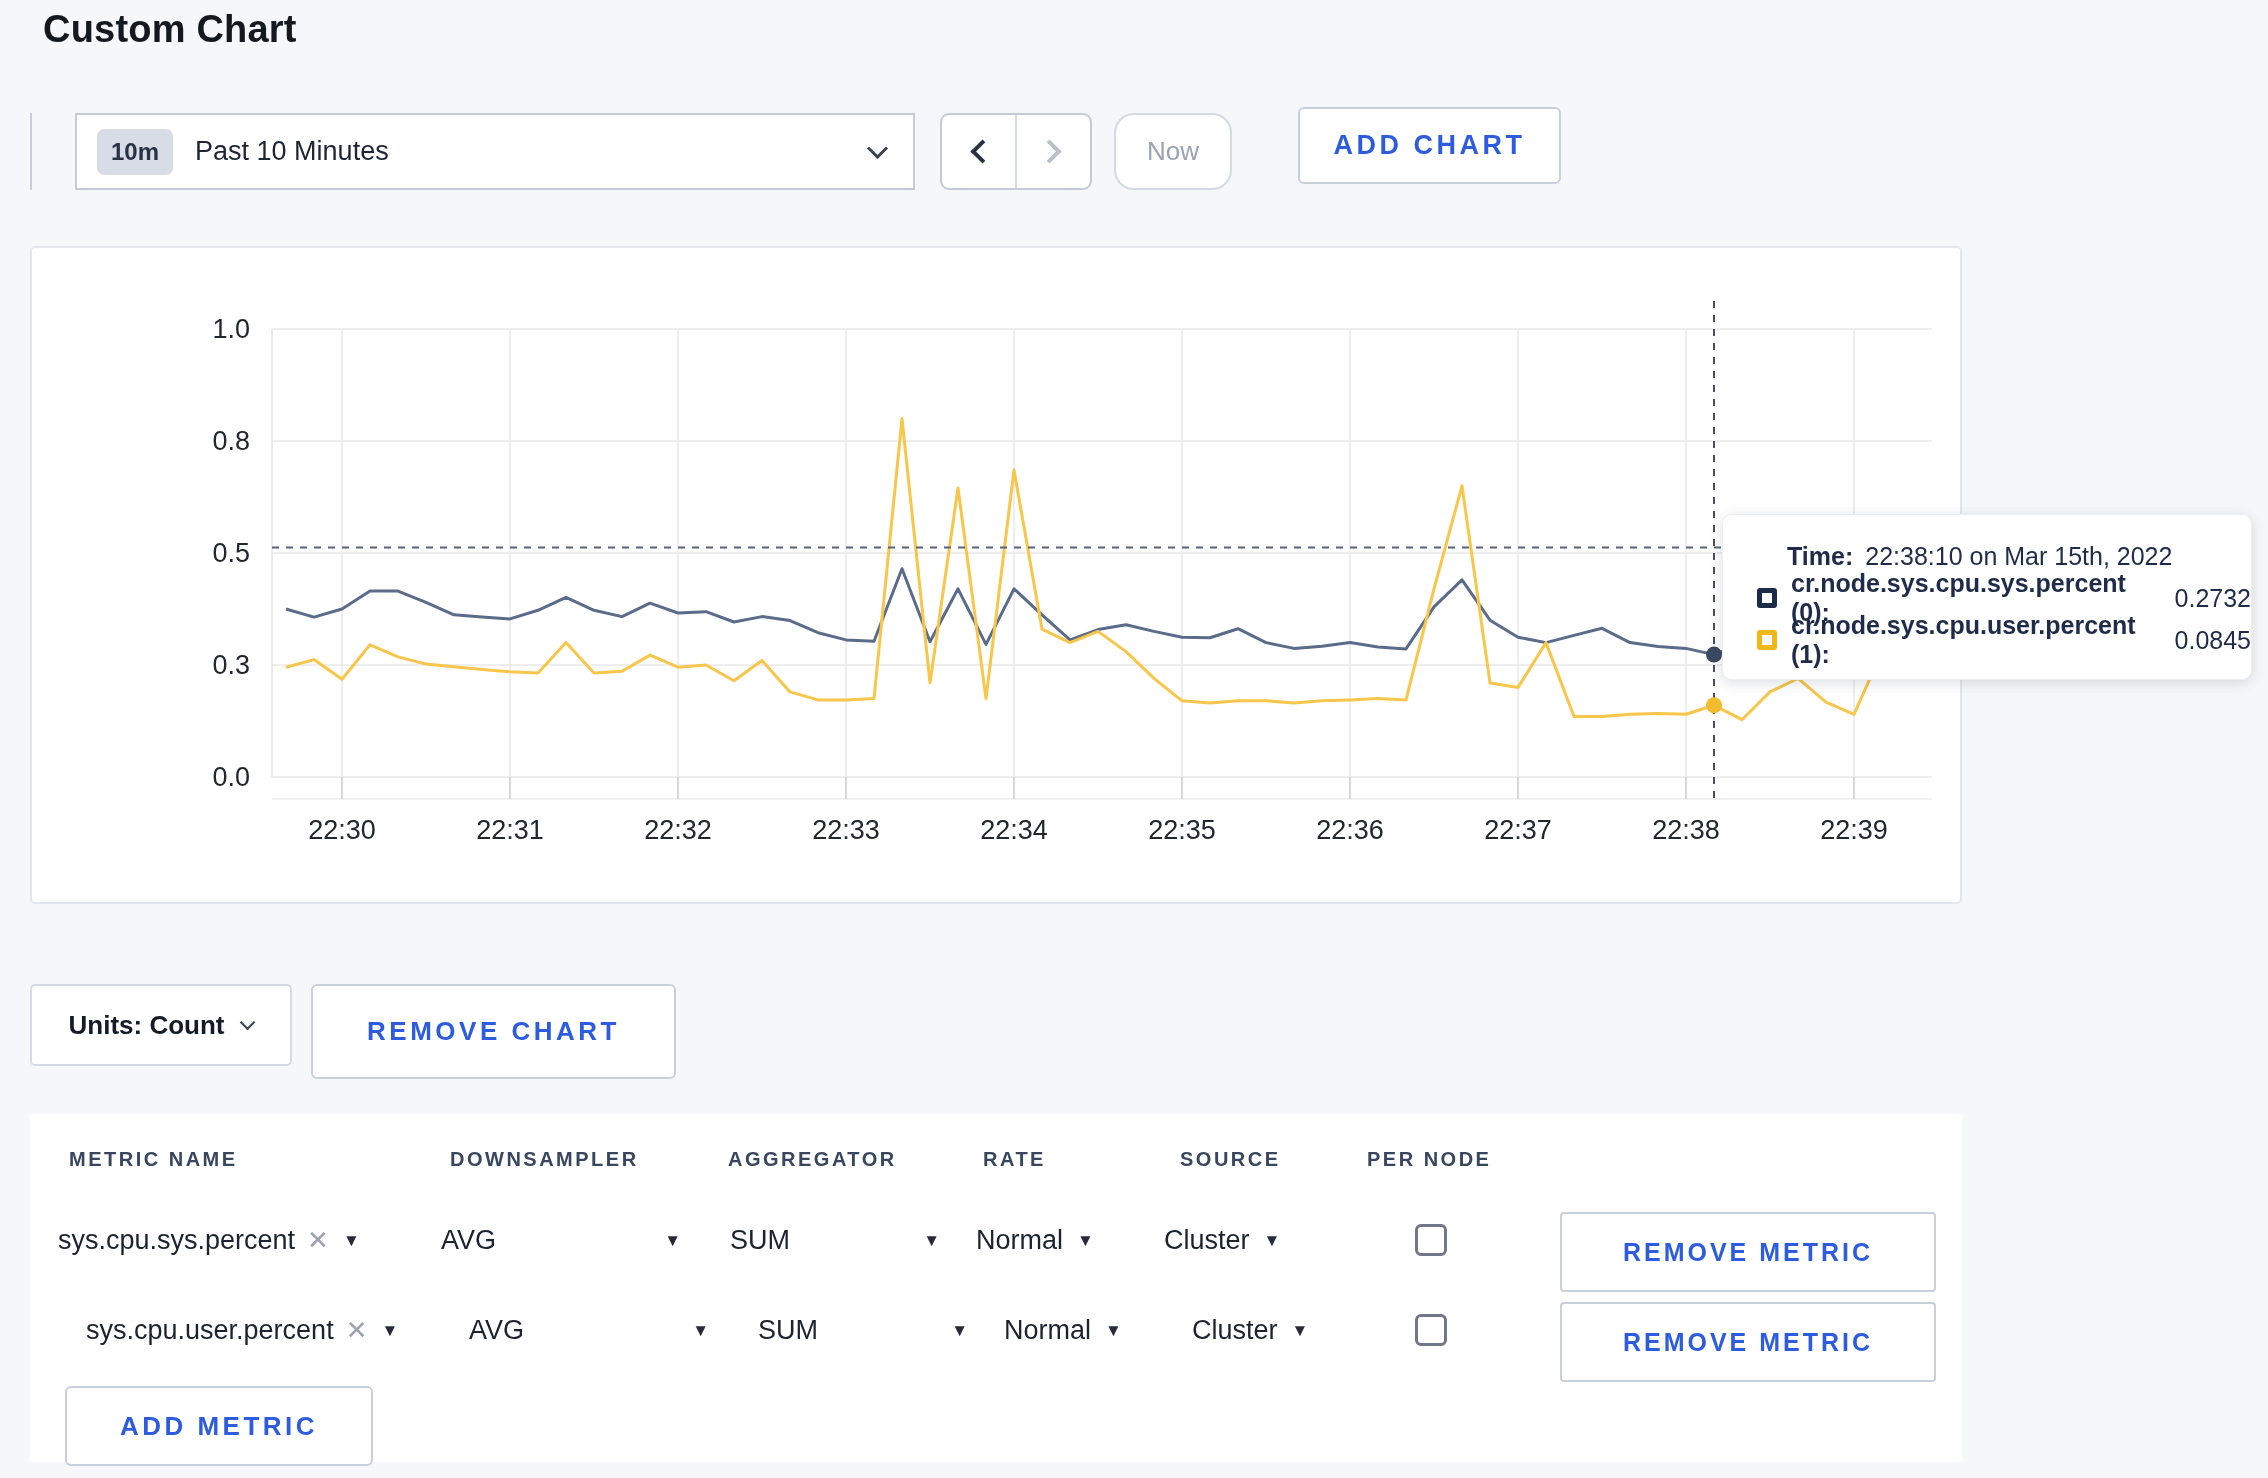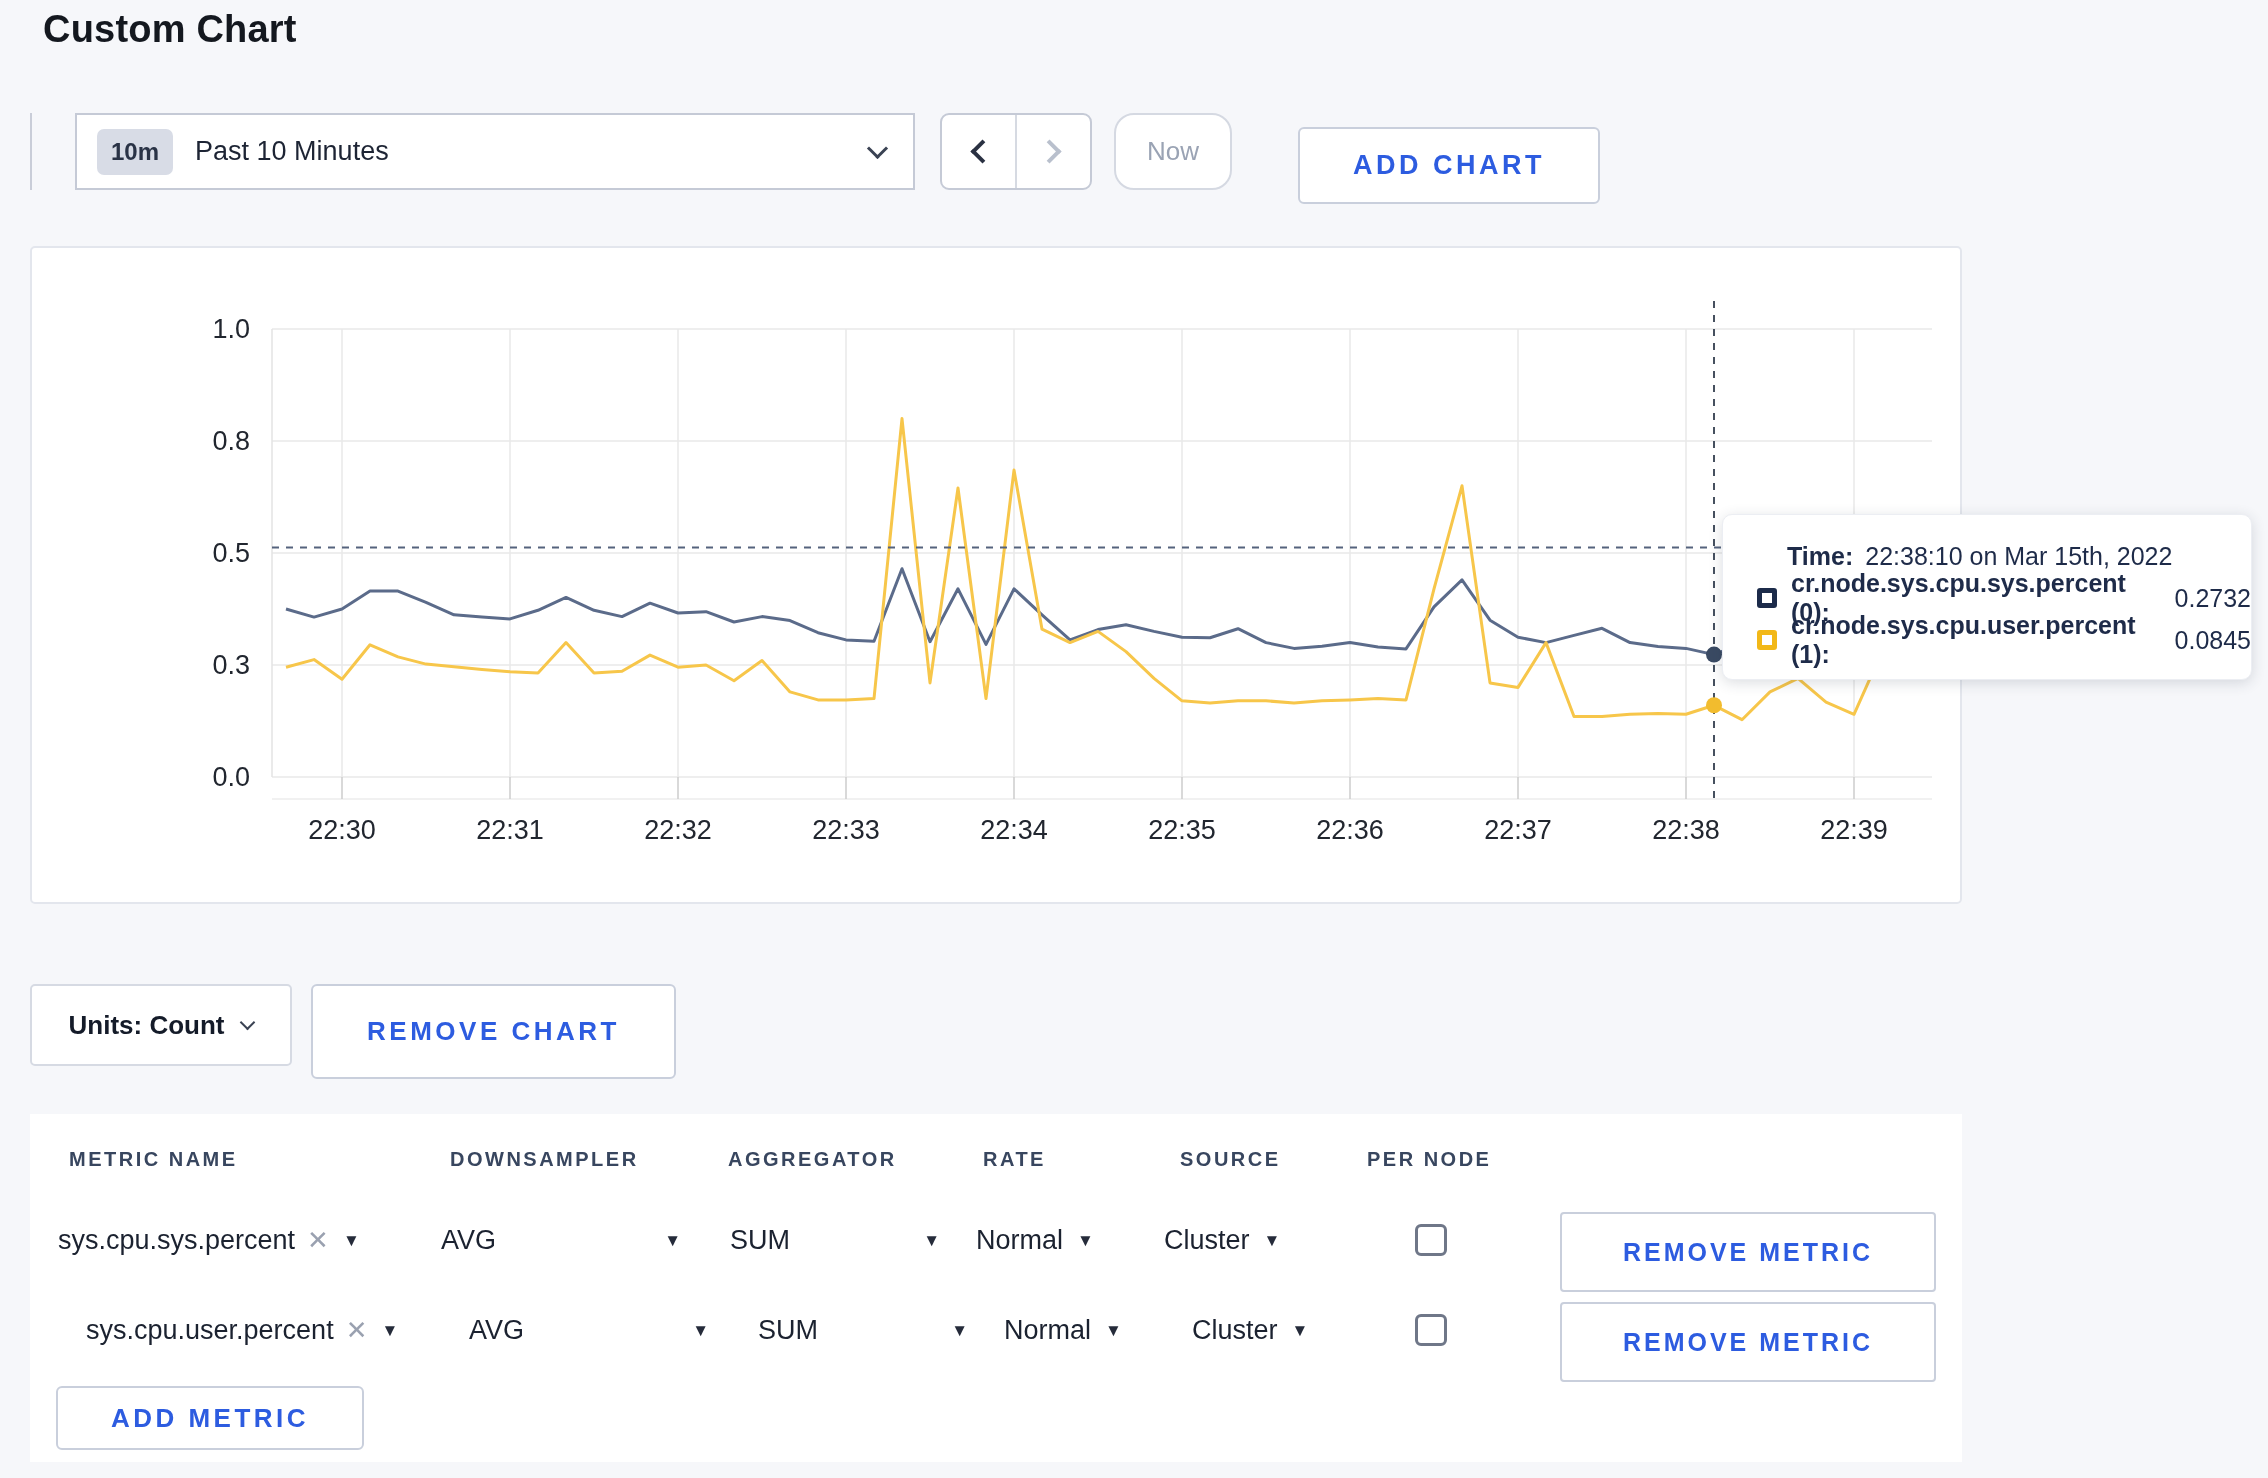--- a/index.html
+++ b/index.html
@@ -18,21 +18,21 @@
 
   .nav-group { left:940px; top:113px; width:152px; height:77px; background:#fff; border:2px solid #c5cad6; border-radius:9px; display:flex; }
   .nav-btn { flex:1; display:flex; align-items:center; justify-content:center; cursor:pointer; }
   .nav-btn:first-child { border-right:2px solid #d6dae2; }
   .arrow { width:17px; height:17px; display:inline-block; }
   .arrow.left  { border-left:4px solid #2a3142; border-bottom:4px solid #2a3142; transform:rotate(45deg); margin-left:8px; }
   .arrow.right { border-right:4px solid #b9c0cd; border-top:4px solid #b9c0cd; transform:rotate(45deg); margin-right:8px; }
 
   .now-btn { left:1114px; top:113px; width:118px; height:77px; background:#fff; border:2px solid #d5d9e2; border-radius:20px; color:#9aa3b4; font-size:26px; display:flex; align-items:center; justify-content:center; cursor:default; }
   .cta { background:#fff; border:2px solid #c9cfdc; border-radius:6px; color:#2d5ce0; font-weight:bold; letter-spacing:3.5px; display:flex; align-items:center; justify-content:center; cursor:pointer; }
-  .add-chart-btn { left:1298px; top:127px; width:302px; height:77px; font-size:27px; }
+  .add-chart-btn { left:1298px; top:107px; width:263px; height:77px; font-size:27px; }
 
   
   .chart-card { left:30px; top:246px; width:1932px; height:658px; background:#fff; border:2px solid #e3e6ed; border-radius:5px; }
   .chart-card svg { position:absolute; left:0; top:0; }
   svg text { font-family:"Liberation Sans","DejaVu Sans",sans-serif; }
 
   
   .tooltip { left:1722px; top:514px; width:530px; height:166px; background:#fff; border:1px solid #eceef3; border-radius:10px; box-shadow:0 3px 14px rgba(40,50,70,.16); padding:20px 0 0 34px; z-index:5; }
   .tt-row { display:flex; align-items:center; height:42px; }
   .tt-time-row { padding-left:30px; }
@@ -53,21 +53,21 @@
   .th { position:absolute; top:1148px; font-size:20px; font-weight:600; letter-spacing:2.5px; color:#38465f; }
   .cell { position:absolute; font-size:27px; color:#1b2230; display:flex; align-items:center; }
   .caret { font-size:17px; color:#252b3a; margin-left:14px; }
   .clear-x { font-size:26px; color:#9aa1b0; margin-left:12px; }
   .row1 { top:1240px; }
   .row2 { top:1330px;margin-left:28px; }
   .checkbox { position:absolute; width:32px; height:32px; border:3px solid #6f7788; border-radius:6px; background:#fff; cursor:pointer; }
   .remove-metric-btn { width:376px; height:80px; font-size:25px; letter-spacing:3px; border-radius:4px; }
   .rm1 { left:1560px; top:1212px; }
   .rm2 { left:1560px; top:1302px; }
-  .add-metric-btn { left:56px; top:1386px; width:308px; height:64px; font-size:26px; }
+  .add-metric-btn { left:65px; top:1386px; width:308px; height:80px; font-size:26px; }
 </style>
 </head>
 <body>
 
 <div class="abs page-title">Custom Chart</div>
 
 <div class="abs toolbar-divider"></div>
 <div class="abs time-dropdown">
   <span class="time-badge">10m</span>
   <span class="time-label">Past 10 Minutes</span>

